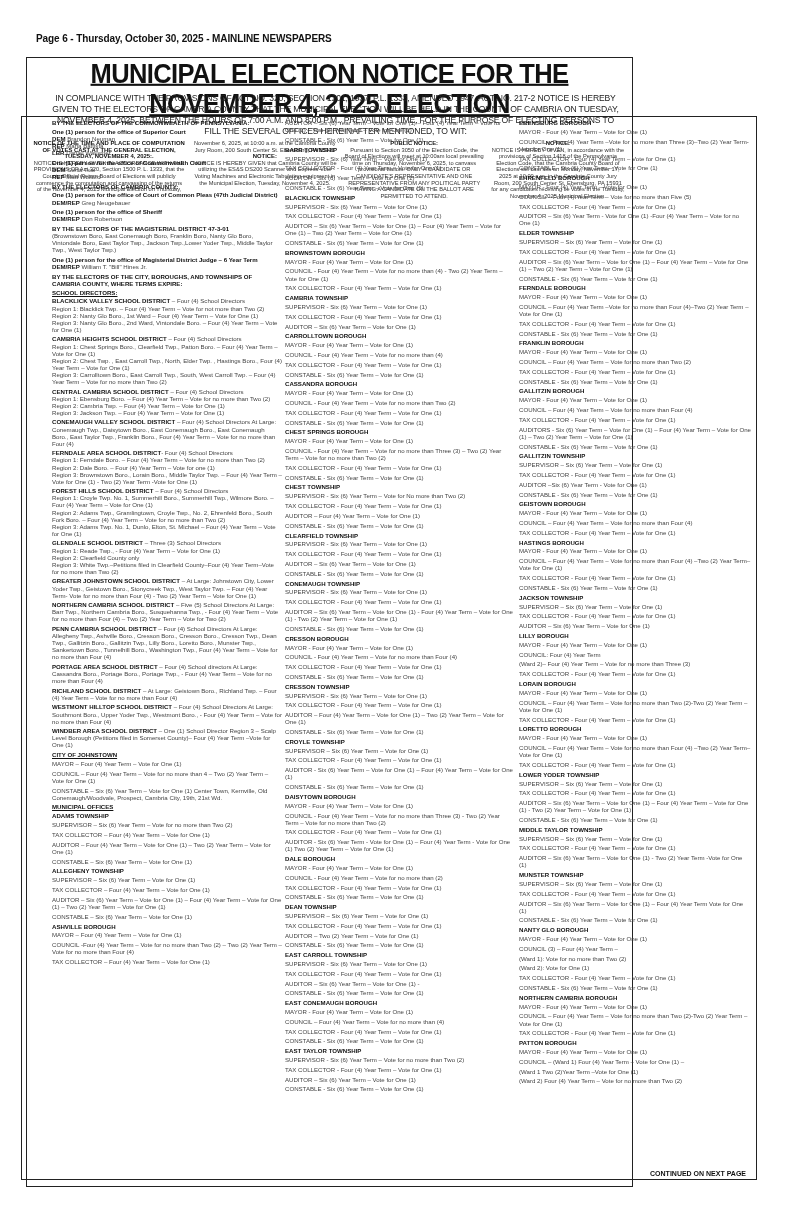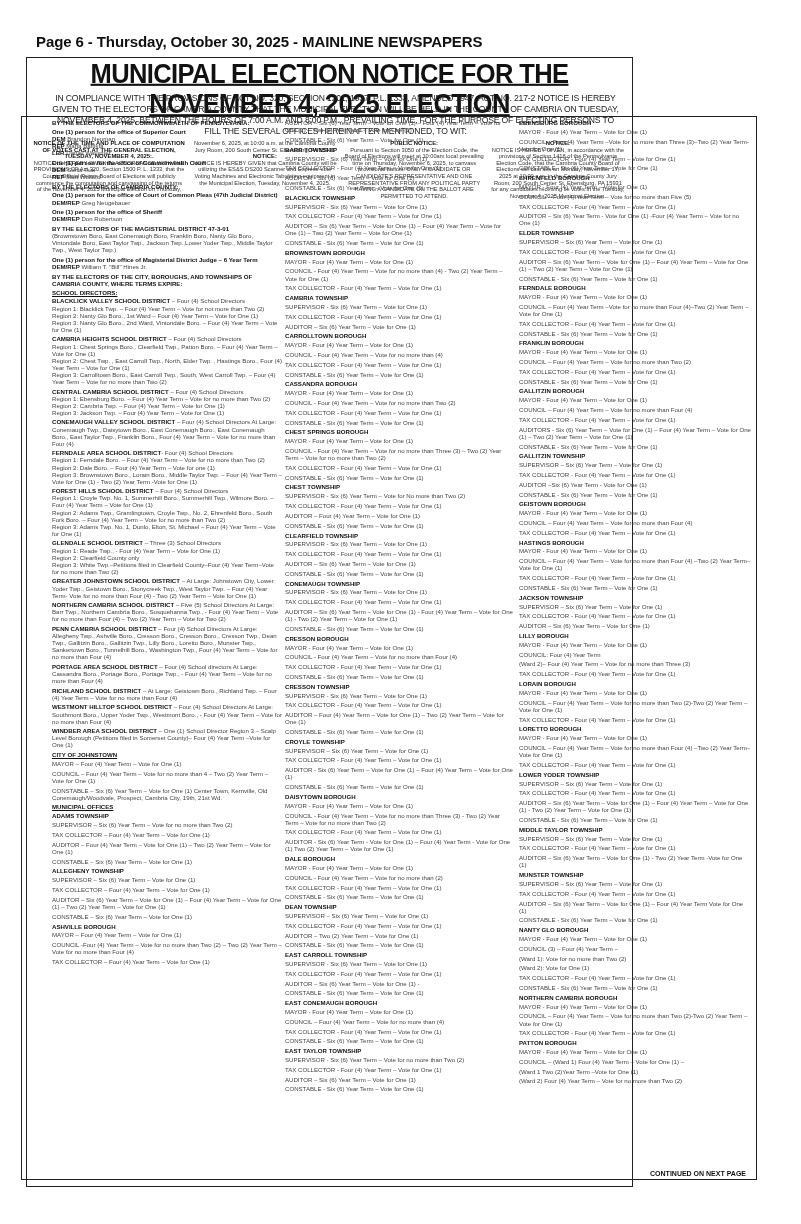--- a/index.html
+++ b/index.html
@@ -1,17 +1,17 @@
 <!DOCTYPE html>
 <html><head>
 <meta charset="utf-8">
 <style>
   html, body { margin:0; padding:0; background:#ffffff; }
   body { width:801px; height:1224px; position:relative; overflow:hidden; font-family:"Liberation Sans", sans-serif; color:#222; }
-  .page-header { position:absolute; left:36px; top:33px; font-size:15px; font-weight:bold; letter-spacing:-0.1px; color:#111; }
+  .page-header { position:absolute; left:36px; top:33px; font-size:10px; font-weight:bold; letter-spacing:-0.1px; color:#111; }
   .outer { position:absolute; left:26px; top:57px; width:607px; height:1130px; border:1.5px solid #222; box-sizing:border-box; }
   .title { position:absolute; left:0; right:0; top:2px; text-align:center; font-size:25.5px; font-weight:bold; text-decoration:underline; text-decoration-thickness:2px; letter-spacing:-0.6px; color:#111; font-family:"Liberation Sans", sans-serif; transform:scaleY(1.05); }
   .intro { position:absolute; left:24px; right:12px; top:35px; text-align:center; font-size:8.6px; line-height:11px; color:#222; letter-spacing:-0.15px; }
   .notices { position:absolute; left:6px; right:6px; top:82px; height:34px; display:flex; font-size:5.7px; line-height:6.6px; color:#333; }
   .notice { text-align:center; }
   .notice .nh { font-weight:bold; color:#111; font-size:5.9px; }
   .n1 { width:190px; margin-right:6px; }
   .n2 { width:184px; margin-right:6px; }
   .n3 { width:174px; margin-right:6px; }
   .n4 { width:170px; }

